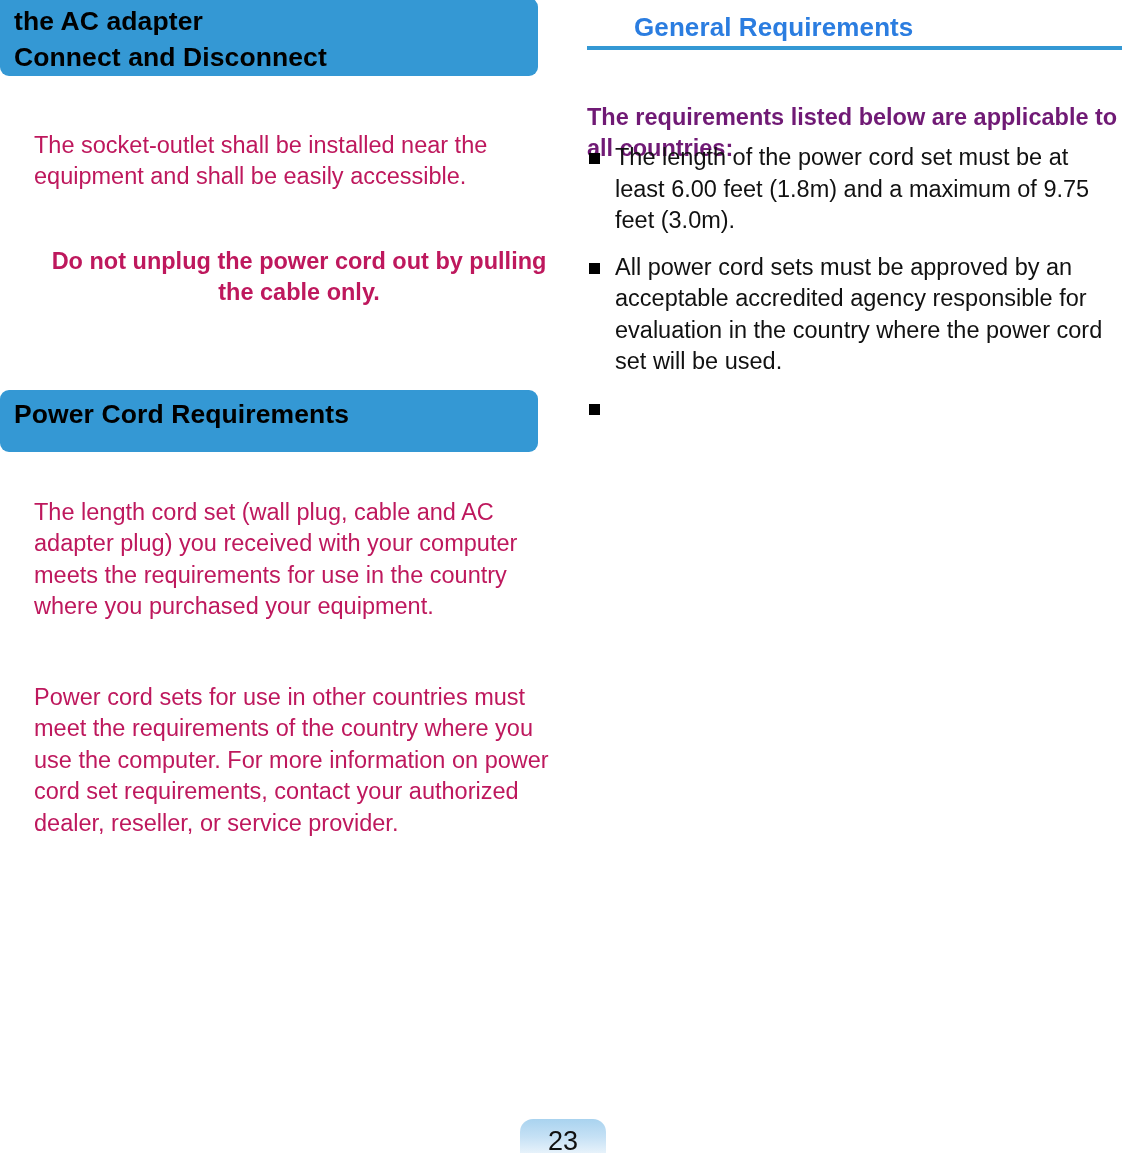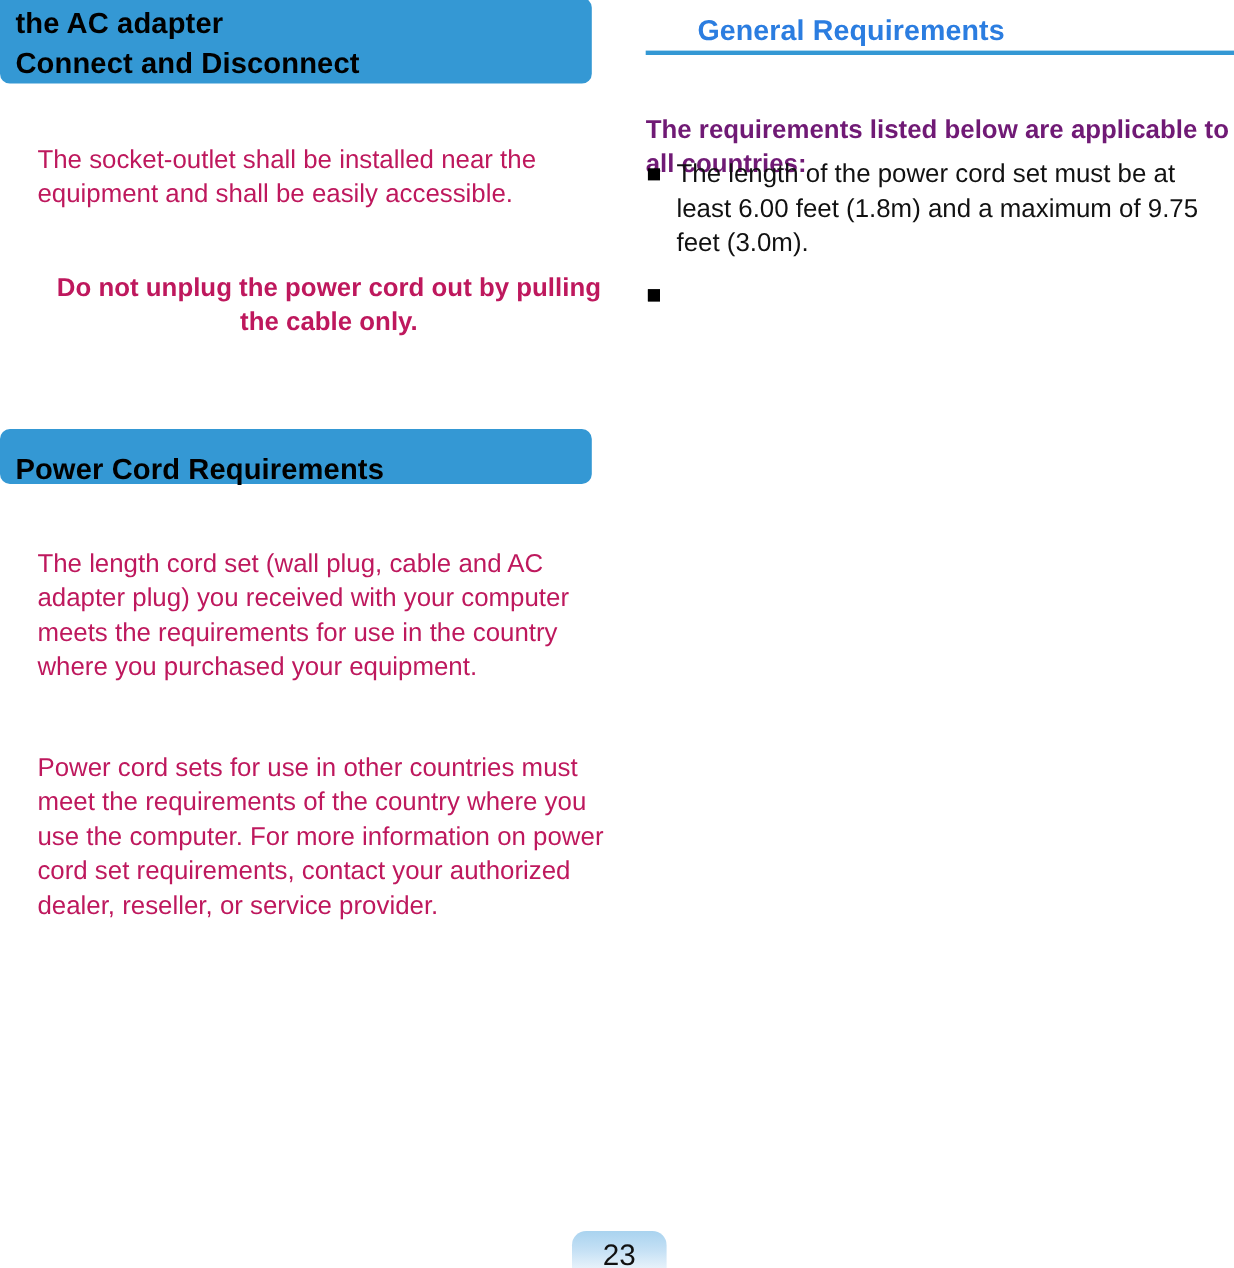--- a/index.html
+++ b/index.html
@@ -61,22 +61,22 @@
     width: 538px;
     height: 78px;
     border-top-left-radius: 0;
   }
 
   .banner-second {
     position: absolute;
     left: 0px;
     top: 390px;
     width: 538px;
-    height: 50px;
-    padding-top: 18px;
+    height: 62px;
+    padding-top: 6px;
     padding-bottom: 6px;
   }
 
   
   .body-text {
     position: absolute;
     left: 2px;
     width: 530px;
     font-size: 23.5px;
     line-height: 31.5px;
@@ -204,20 +204,21 @@
 
     <p class="lead-bold">The requirements listed below are applicable to all countries:</p>
 
     <ul class="bullet-list">
       <li class="bullet-item">
         <span class="bullet-marker"></span>
         <span>The length of the power cord set must be at least 6.00 feet (1.8m) and a maximum of 9.75 feet (3.0m).</span>
       </li>
       <li class="bullet-item">
         <span class="bullet-marker"></span>
+        <span>All power cord sets must be approved by an acceptable accredited agency responsible for evaluation in the country where the power cord set will be used.</span>
       </li>
       <li class="bullet-item">
         <span class="bullet-marker"></span>
       </li>
     </ul>
 
   </div>
 
   <div class="page-chip">
     <span class="page-chip-number">23</span>

